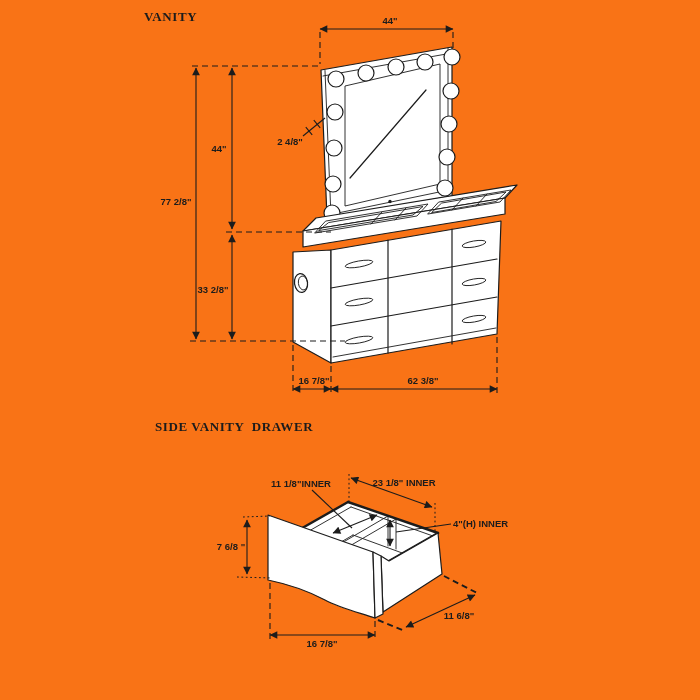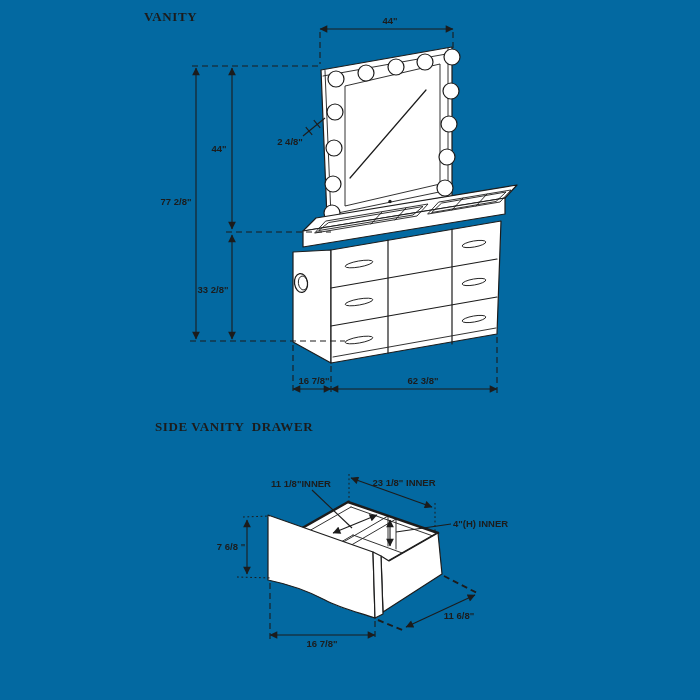--- a/index.html
+++ b/index.html
@@ -1,16 +1,16 @@
 <!DOCTYPE html>
 <html><head>
 <meta charset="utf-8">
 <style>
   html,body{margin:0;padding:0;background:#fff;}
-  #stage{position:relative;width:700px;height:700px;background:#0369a1;overflow:hidden;}
+  #stage{position:relative;width:700px;height:700px;background:#f97316;overflow:hidden;}
   svg{position:absolute;left:0;top:0;}
   svg text{font-family:"Liberation Sans",sans-serif;font-weight:bold;fill:#1c1c1c;}
   .dim{font-size:9.5px;}
   .title{font-family:"Liberation Serif","DejaVu Serif",serif;font-size:13px;letter-spacing:.6px;white-space:pre;}
   .ln{fill:none;stroke:#1c1c1c;stroke-width:1.2;stroke-linejoin:round;stroke-linecap:round;}
   .wf{fill:#ffffff;stroke:#1c1c1c;stroke-width:1.2;stroke-linejoin:round;}
   .thin{stroke-width:0.9;}
   .thick{stroke-width:2.4;}
   .diml{fill:none;stroke:#1c1c1c;stroke-width:1.1;}
   .dash{stroke-dasharray:6 4;}

